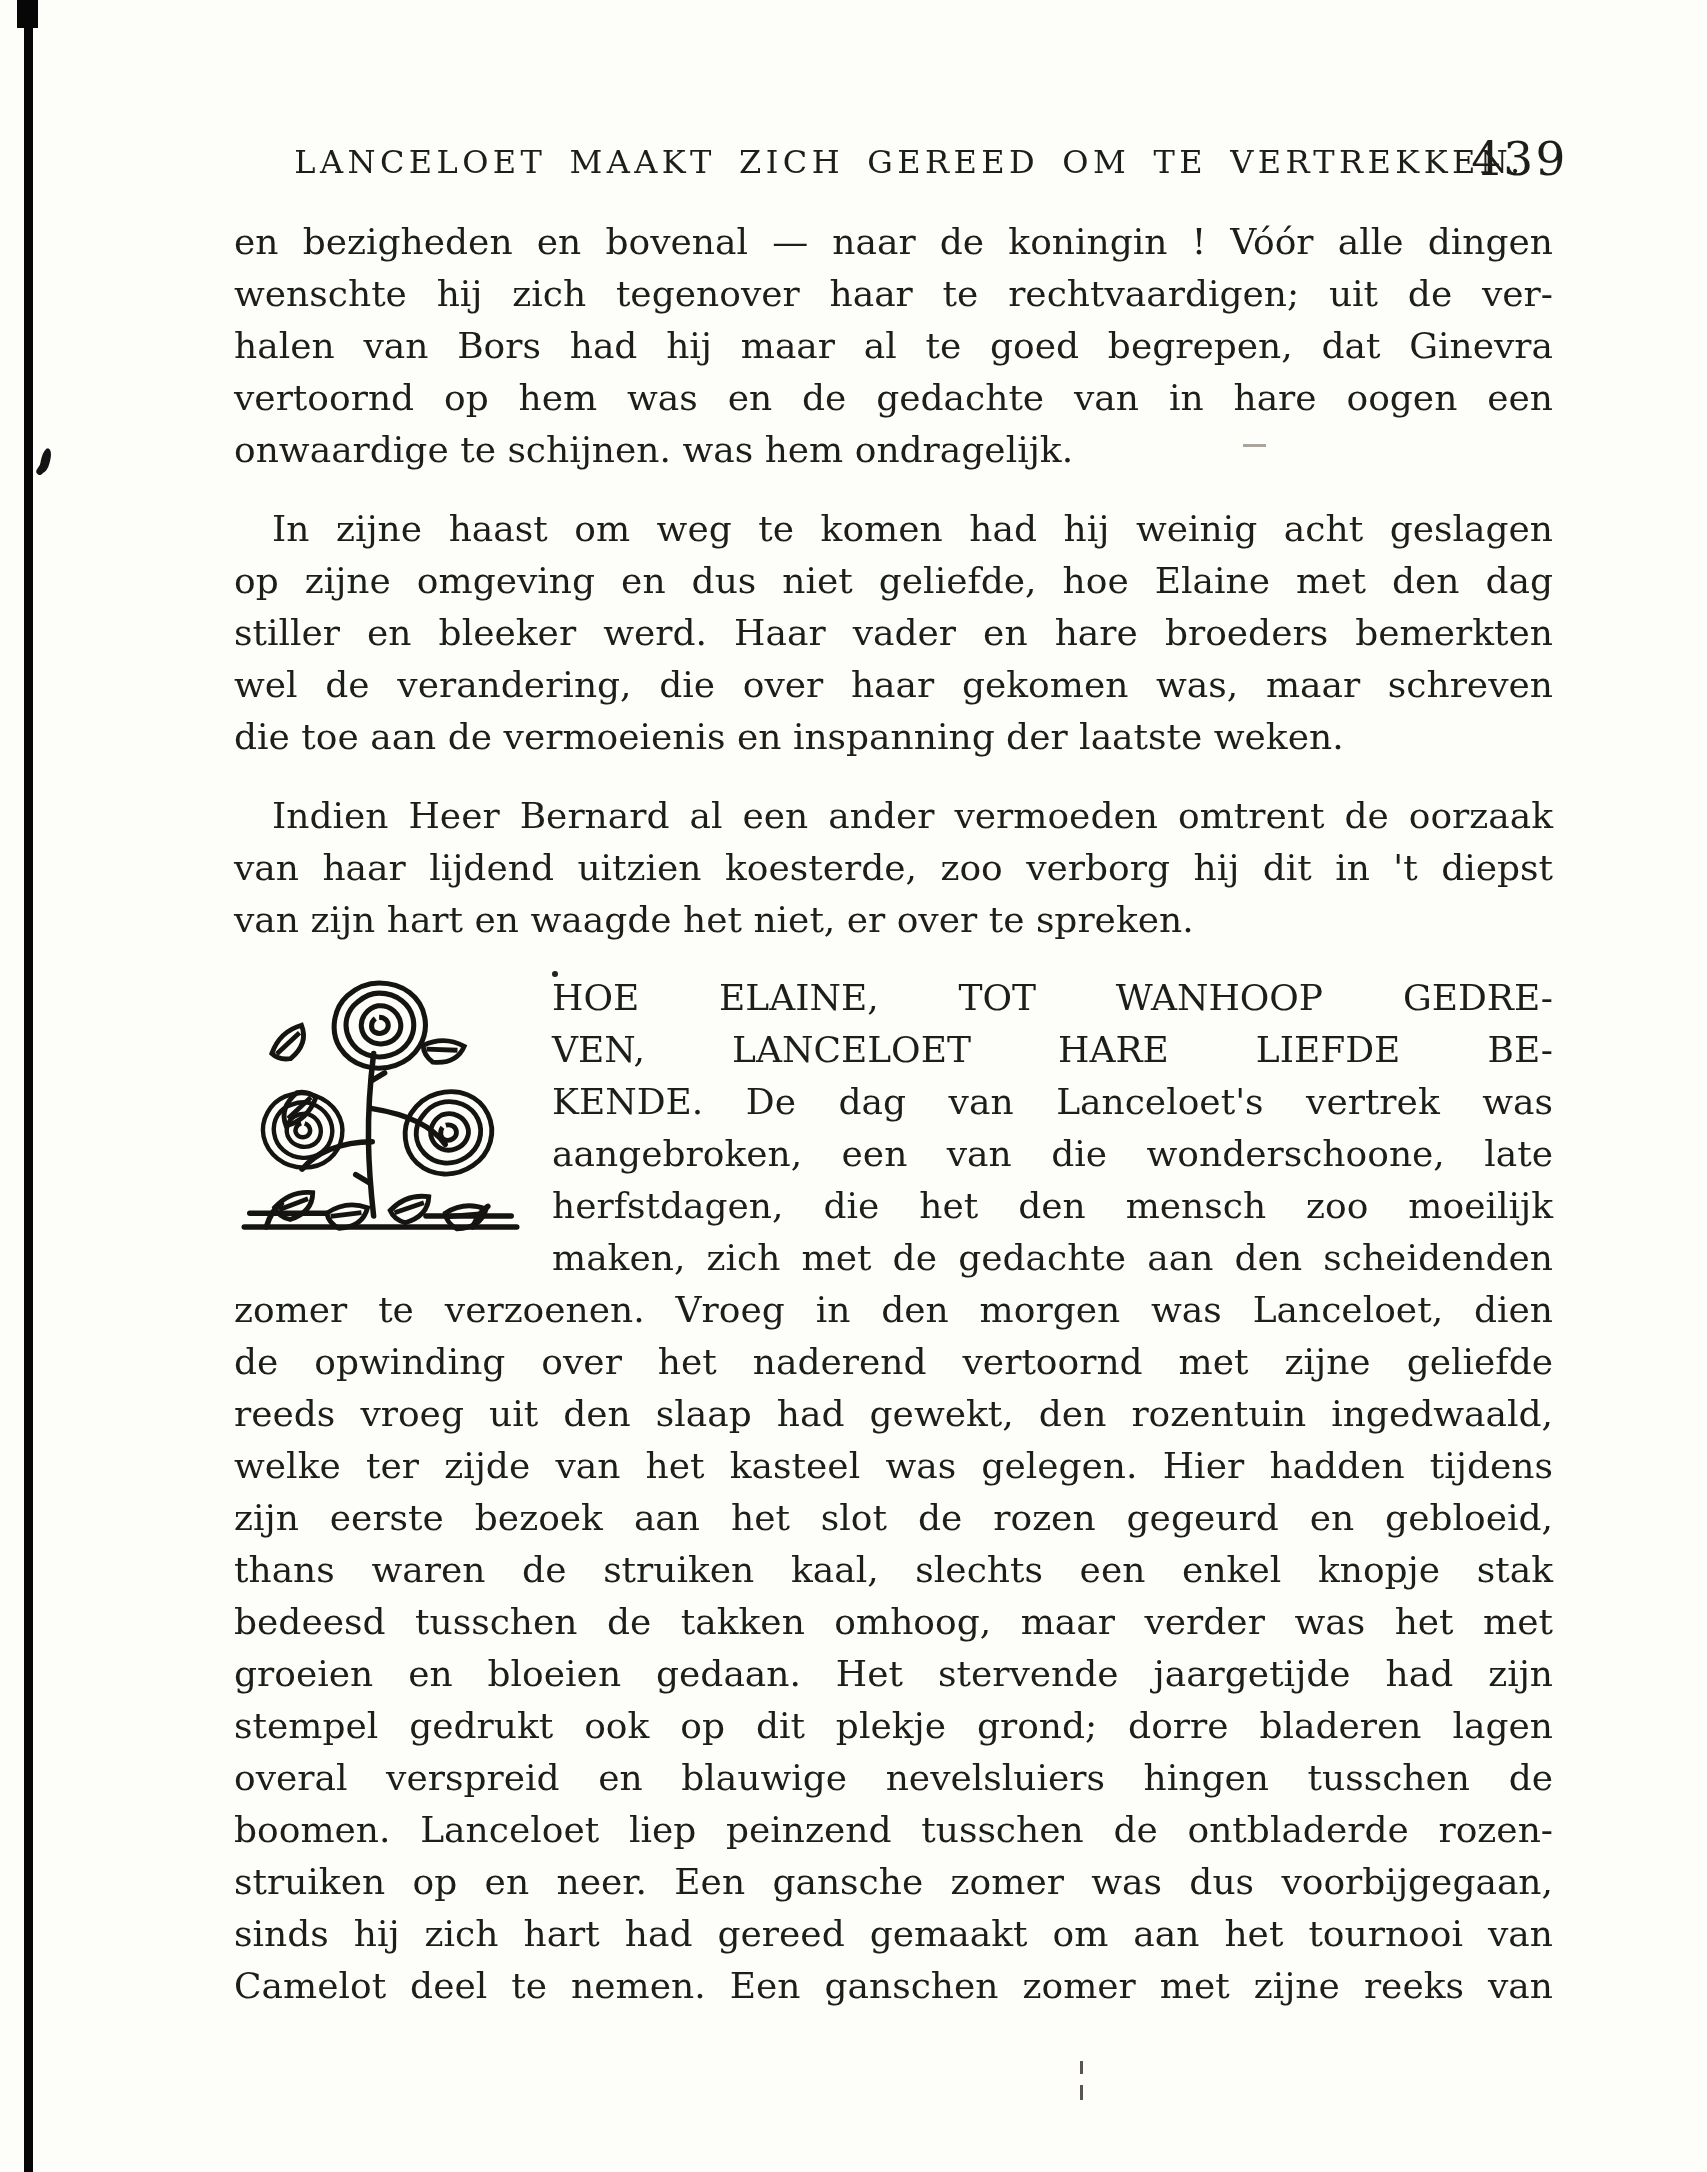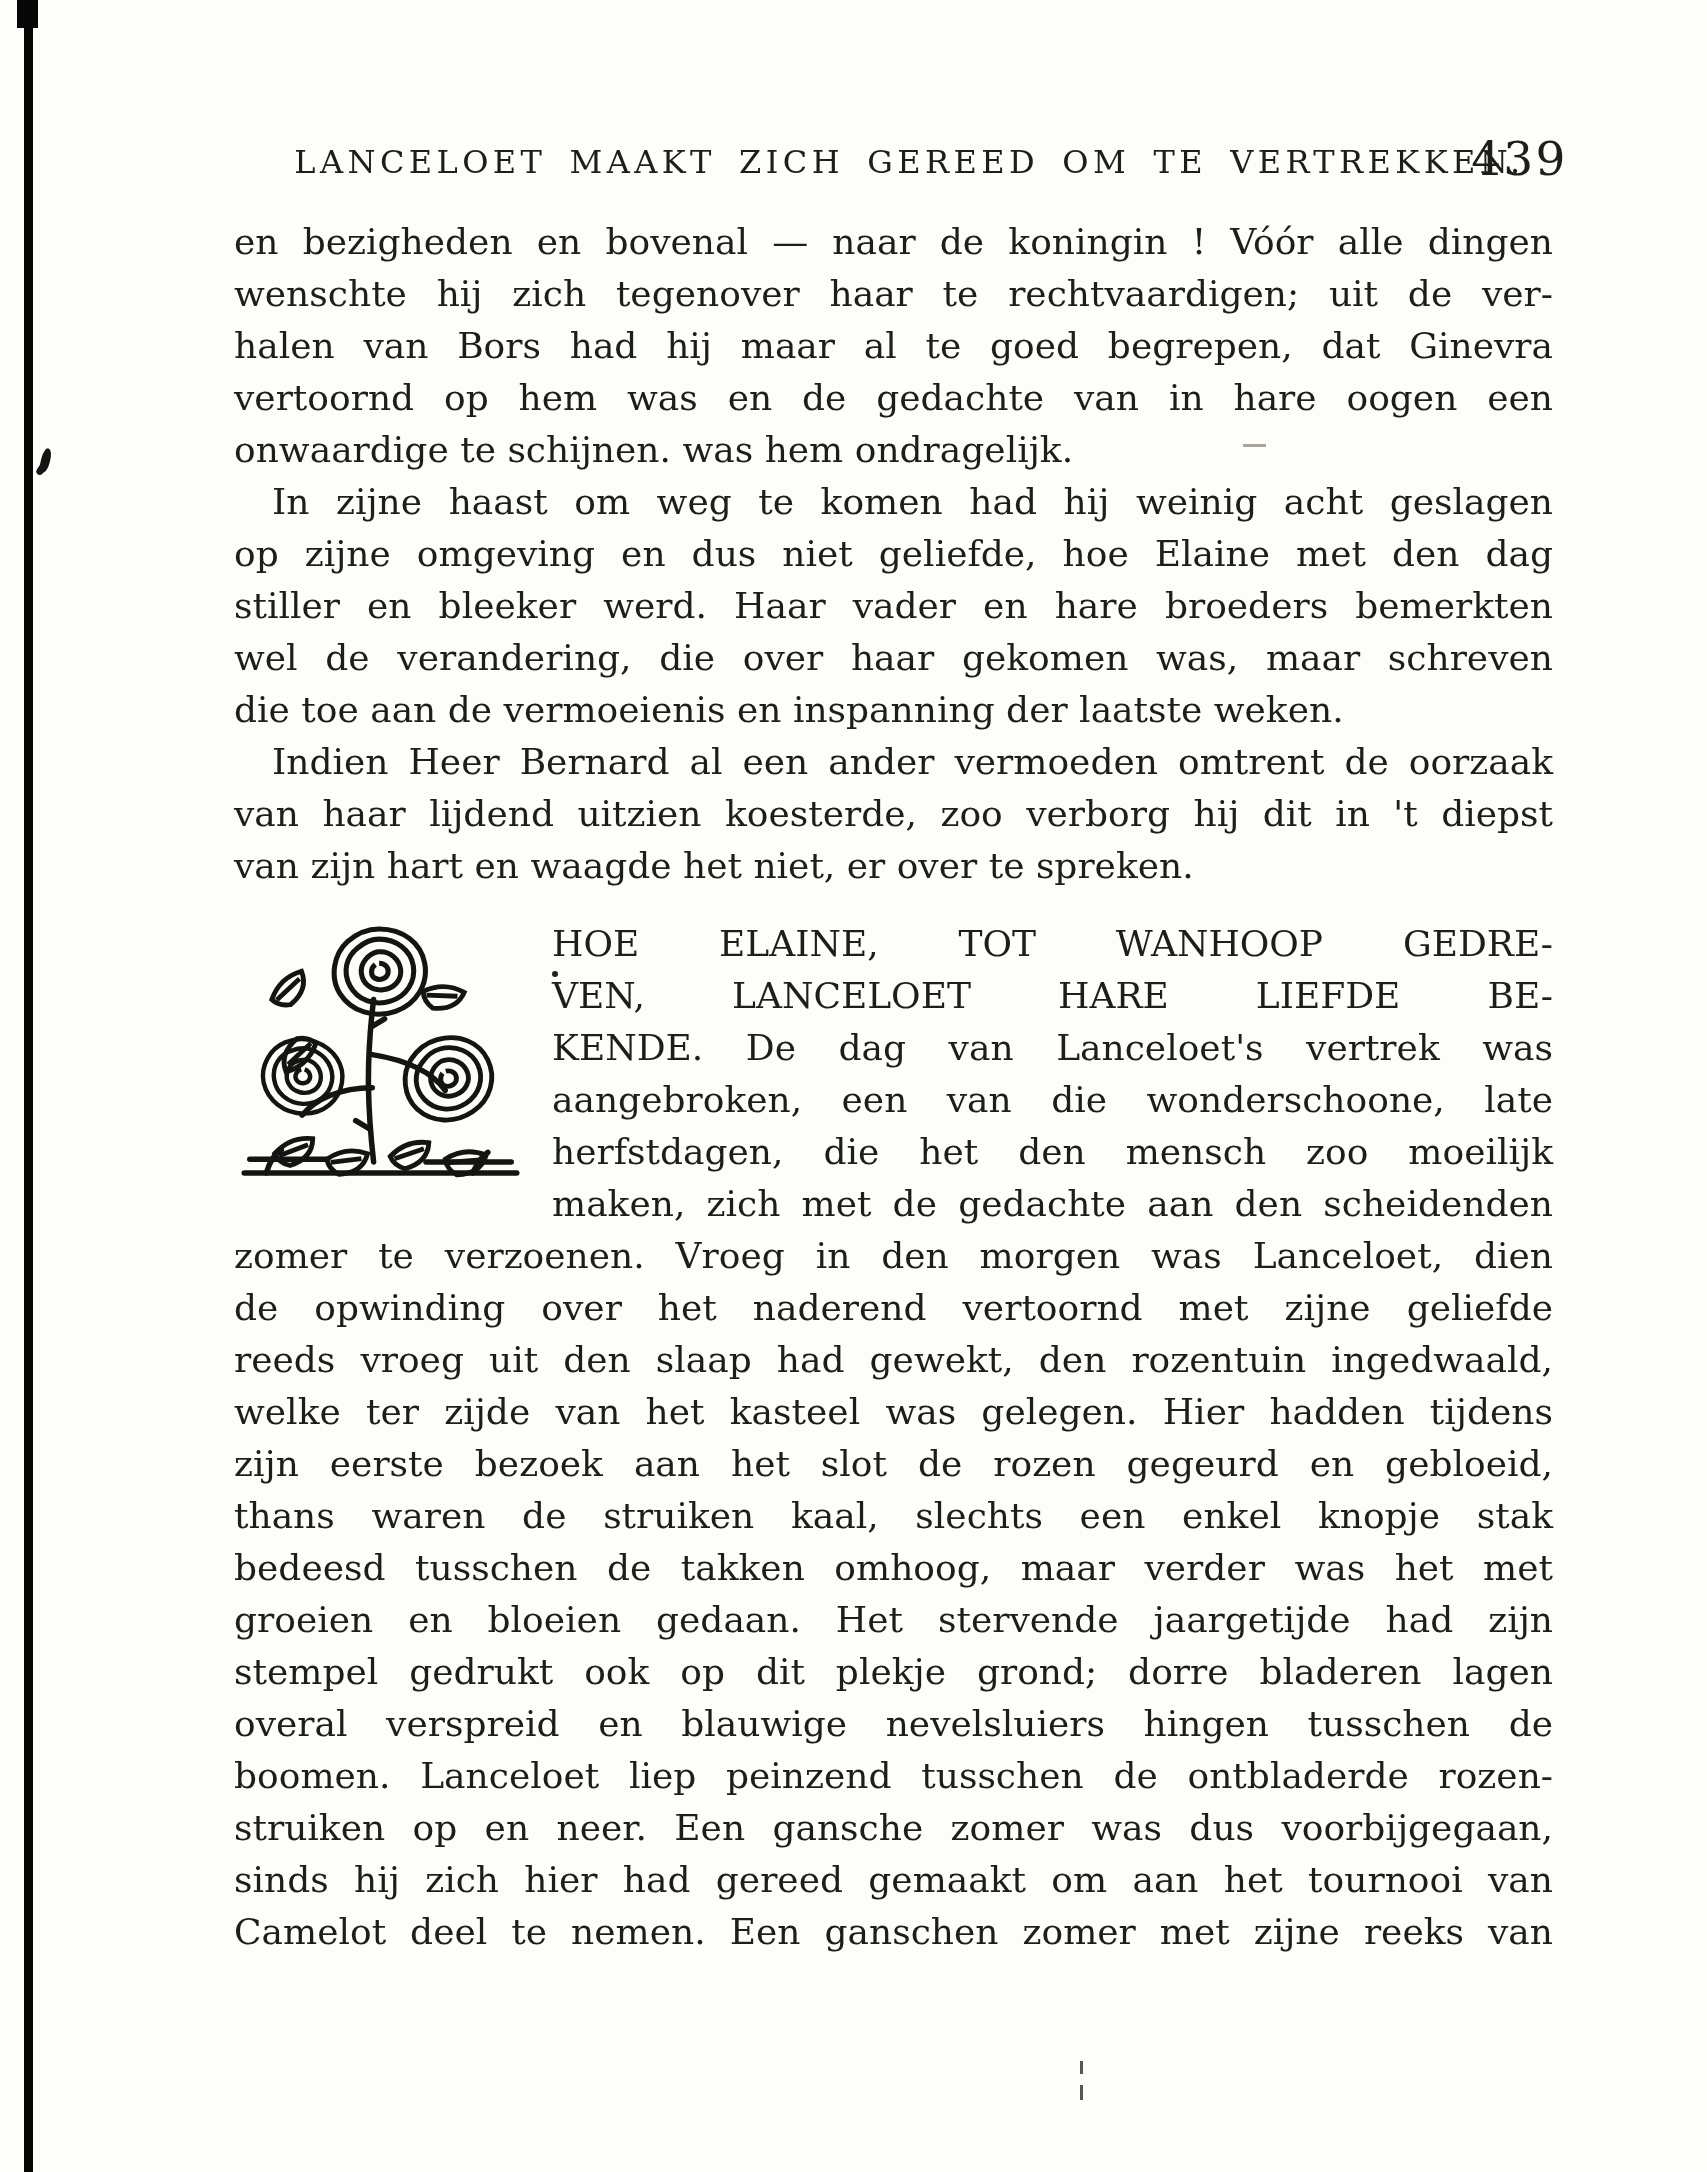--- a/index.html
+++ b/index.html
@@ -21,21 +21,21 @@
     line-height:44px;white-space:nowrap;
   }
   .page-number{position:absolute;right:1.5px;top:-2.9px;font-size:47px;letter-spacing:2.2px;line-height:44px;}
 
   .content{position:absolute;left:234px;top:216px;width:1319px;font-size:36px;}
   .line{
     height:52px;line-height:52px;
     text-align:justify;text-align-last:justify;
   }
   .line.end{text-align:left;text-align-last:left;}
-  .line.ind{text-indent:38px;}
+  .line.ind{text-indent:38px;margin-top:27px;}
 
   .chapter{position:relative;margin-top:26px;}
   .woodcut{
     position:absolute;left:1.5px;top:-7.3px;width:289px;height:279px;
   }
   .woodcut svg{width:100%;height:100%;}
   .beside{margin-left:318px;}
 
   
   .margin-mark{
@@ -150,21 +150,21 @@
         <div class="line">reeds vroeg uit den slaap had gewekt, den rozentuin ingedwaald,</div>
         <div class="line">welke ter zijde van het kasteel was gelegen. Hier hadden tijdens</div>
         <div class="line">zijn eerste bezoek aan het slot de rozen gegeurd en gebloeid,</div>
         <div class="line">thans waren de struiken kaal, slechts een enkel knopje stak</div>
         <div class="line">bedeesd tusschen de takken omhoog, maar verder was het met</div>
         <div class="line">groeien en bloeien gedaan. Het stervende jaargetijde had zijn</div>
         <div class="line">stempel gedrukt ook op dit plekje grond; dorre bladeren lagen</div>
         <div class="line">overal verspreid en blauwige nevelsluiers hingen tusschen de</div>
         <div class="line">boomen. Lanceloet liep peinzend tusschen de ontbladerde rozen-</div>
         <div class="line">struiken op en neer. Een gansche zomer was dus voorbijgegaan,</div>
-        <div class="line">sinds hij zich hier had gereed gemaakt om aan het tournooi van</div>
+        <div class="line">sinds hij zich hart had gereed gemaakt om aan het tournooi van</div>
         <div class="line">Camelot deel te nemen. Een ganschen zomer met zijne reeks van</div>
       </div>
 
     </div>
 
   </div>
 
 </div>
 
 

